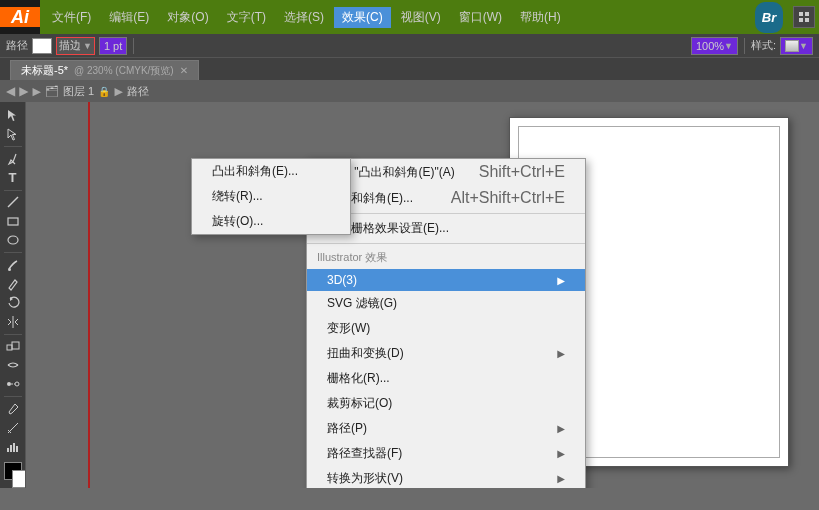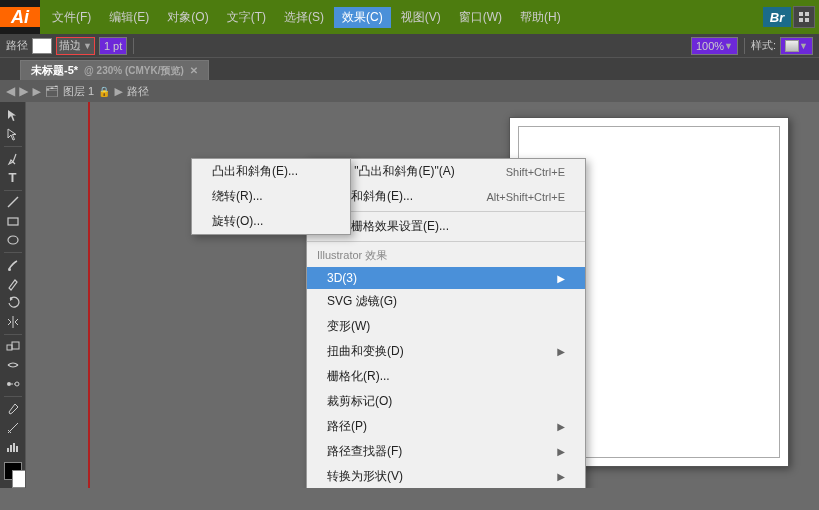--- a/index.html
+++ b/index.html
@@ -106,22 +106,21 @@
       background: #666;
       margin: 0 2px;
     }
 
     
     #tab-bar {
       height: 22px;
       background: #404040;
       display: flex;
       align-items: flex-end;
-      padding-left: 20px;
-      font-weight: bold;
+      padding-left: 10px;
     }
     .tab {
       height: 20px;
       background: #5a5a5a;
       color: #cccccc;
       font-size: 11px;
       padding: 0 10px;
       display: flex;
       align-items: center;
       gap: 6px;
@@ -260,21 +259,21 @@
       align-items: center;
       justify-content: space-between;
       white-space: nowrap;
     }
     .effects-item.highlighted {
       background: #4a90d9;
       color: white;
     }
     .effects-item .shortcut {
       color: #666;
-      font-size: 11px;
+      font-size: 16px;
       margin-left: 20px;
     }
     .effects-item .arrow {
       font-size: 10px;
       color: #666;
     }
     .effects-item.highlighted .arrow {
       color: white;
     }
 
@@ -331,21 +330,21 @@
     <span class="menu-item">文件(F)</span>
     <span class="menu-item">编辑(E)</span>
     <span class="menu-item">对象(O)</span>
     <span class="menu-item">文字(T)</span>
     <span class="menu-item">选择(S)</span>
     <span class="menu-item active">效果(C)</span>
     <span class="menu-item">视图(V)</span>
     <span class="menu-item">窗口(W)</span>
     <span class="menu-item">帮助(H)</span>
 
-    <div style="margin-left:auto; margin-right:0; width:28px; height:20px; background:#1b6b8a; display:flex; align-items:center; justify-content:center; color:white; font-size:13px; font-weight:bold; font-style:italic; flex-shrink:0;">Br</div>
+    <div style="margin-left:auto; margin-right:8px; width:28px; height:31px; background:#1b6b8a; display:flex; align-items:center; justify-content:center; color:white; font-size:13px; font-weight:bold; font-style:italic; flex-shrink:0;border-radius:10px;">Br</div>
     <div style="width:22px; height:22px; background:#444; border:1px solid #666; display:flex; align-items:center; justify-content:center; flex-shrink:0;">
       <svg width="10" height="10" viewBox="0 0 10 10" fill="#ccc">
           <rect x="0" y="0" width="4" height="4"></rect>
           <rect x="6" y="0" width="4" height="4"></rect>
           <rect x="0" y="6" width="4" height="4"></rect>
           <rect x="6" y="6" width="4" height="4"></rect>
         </svg>
     </div>
   </div>
 </div>

